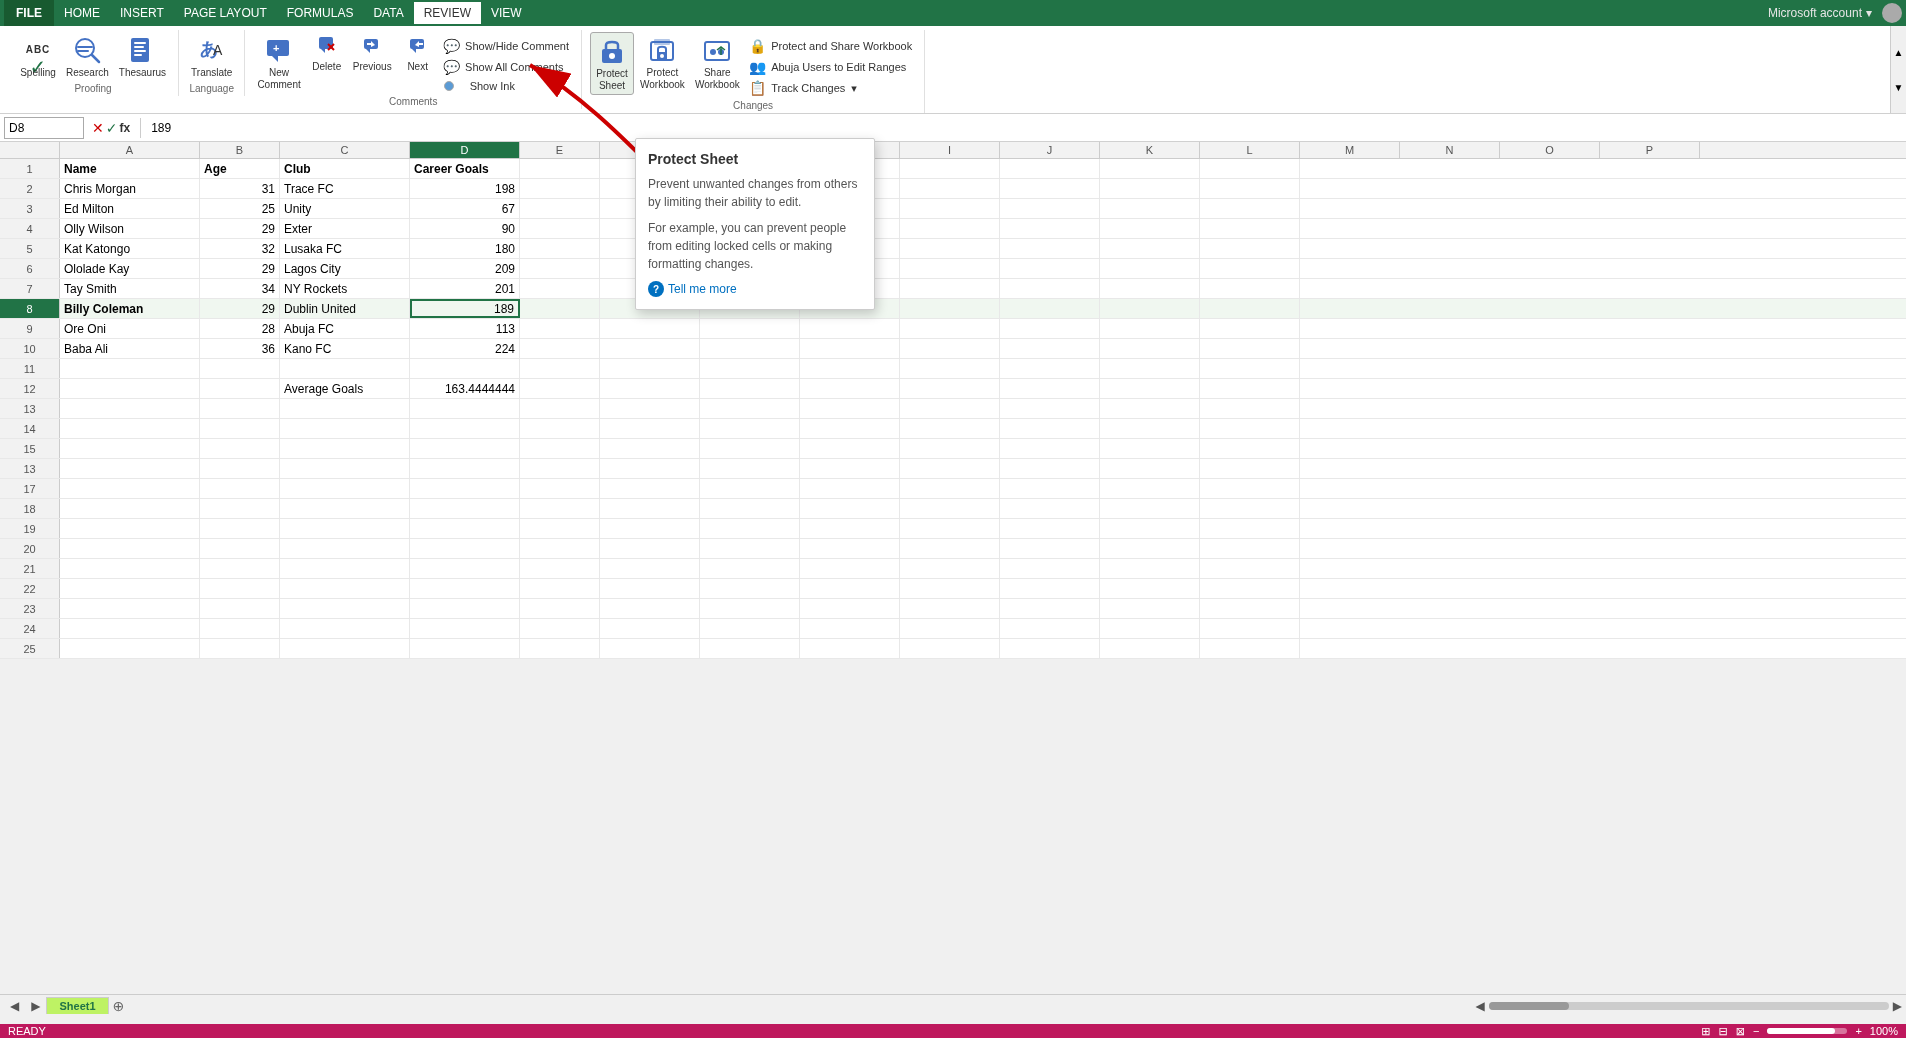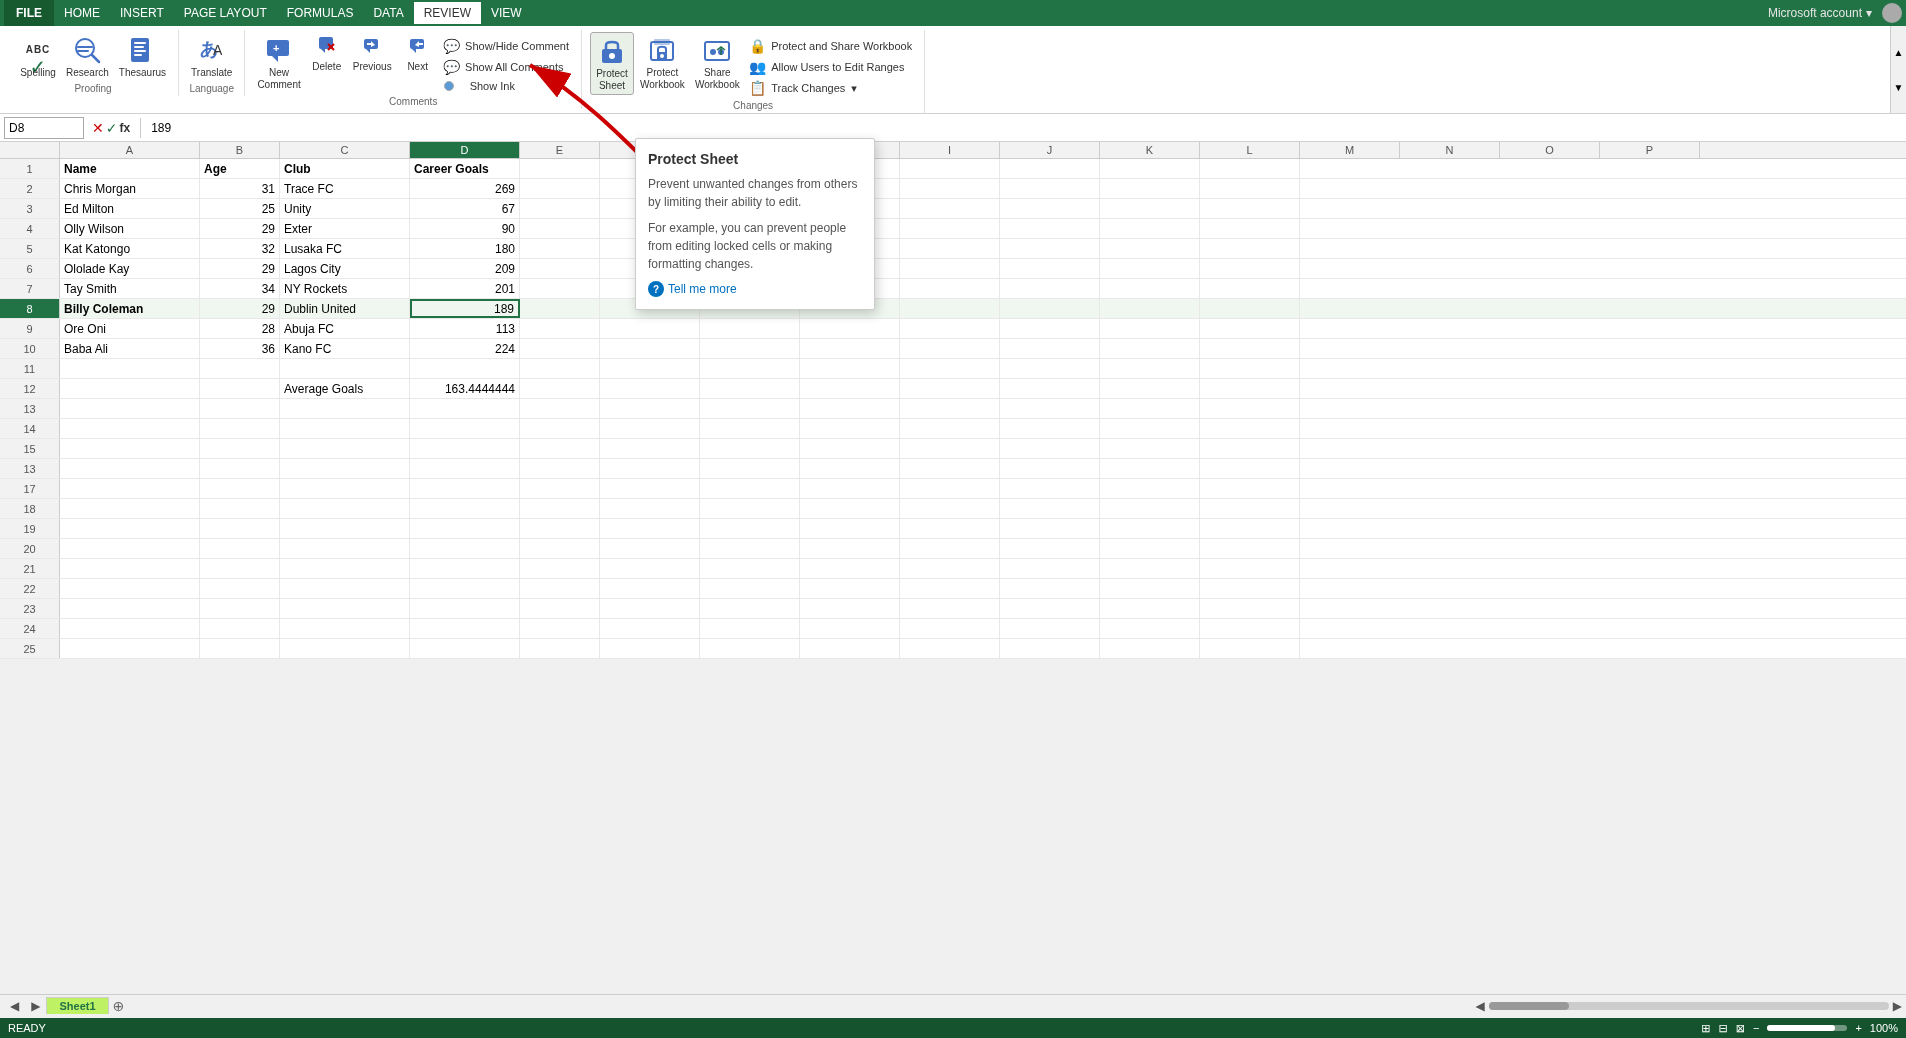--- a/index.html
+++ b/index.html
@@ -70,21 +70,21 @@
     .row-height { height: 20px; }
 
     
     .tooltip-box { position: absolute; top: 138px; left: 635px; width: 240px; background: white; border: 1px solid #ccc; box-shadow: 2px 4px 12px rgba(0,0,0,0.2); padding: 12px; z-index: 100; border-radius: 2px; }
     .tooltip-title { font-size: 14px; font-weight: bold; color: #333; margin-bottom: 8px; }
     .tooltip-body { font-size: 12px; color: #555; line-height: 1.5; margin-bottom: 8px; }
     .tooltip-link { display: flex; align-items: center; gap: 4px; color: #0070c0; font-size: 12px; cursor: pointer; }
     .tooltip-link .info-icon { width: 16px; height: 16px; background: #0070c0; color: white; border-radius: 50%; display: flex; align-items: center; justify-content: center; font-size: 10px; font-weight: bold; }
     .sheet-tab { background: #bef264; border: 1px solid #ccc; border-bottom: none; padding: 2px 12px; font-size: 11px; cursor: pointer; color: #217346; font-weight: bold; }
     .add-sheet { background: none; border: none; cursor: pointer; font-size: 14px; color: #666; padding: 0 4px; }
-    .status-bar { position: absolute; bottom: 0; left: 0; right: 0; height: 20px; background: #14532d; display: flex; align-items: center; padding: 0 8px; color: white; font-size: 11px; }
+    .status-bar { position: absolute; bottom: 0; left: 0; right: 0; height: 14px; background: #be185d; display: flex; align-items: center; padding: 0 8px; color: white; font-size: 11px; }
     .status-right { margin-left: auto; display: flex; align-items: center; gap: 8px; }
   </style>
 </head>
 <body>
 
 <div class="menu-bar">
   <div class="file-tab">FILE</div>
   <div class="menu-item">HOME</div>
   <div class="menu-item">INSERT</div>
   <div class="menu-item">PAGE LAYOUT</div>
@@ -257,21 +257,21 @@
           <div class="btn-label" style="white-space:pre-line;">Share
 Workbook</div>
         </div>
         <div class="ribbon-small-stack" style="padding-top:4px;">
           <div class="ribbon-btn-small">
             <span class="s-icon">🔒</span>
             <span>Protect and Share Workbook</span>
           </div>
           <div class="ribbon-btn-small">
             <span class="s-icon">👥</span>
-            <span>Allow Users to Edit Ranges</span>
+            <span>Abuja Users to Edit Ranges</span>
           </div>
           <div class="ribbon-btn-small">
             <span class="s-icon">📋</span>
             <span>Track Changes</span>
             <span style="margin-left:2px;">▾</span>
           </div>
         </div>
       </div>
       <div class="ribbon-group-label">Changes</div>
     </div>
@@ -331,21 +331,21 @@
     <div class="cell w-rest"></div>
     <div class="cell w-rest"></div>
     <div class="cell w-rest"></div>
   </div>
 
   <div class="spreadsheet-row row-height">
     <div class="row-number">2</div>
     <div class="cell w-a">Chris Morgan</div>
     <div class="cell w-b num">31</div>
     <div class="cell w-c">Trace FC</div>
-    <div class="cell w-d num">269</div>
+    <div class="cell w-d num">198</div>
     <div class="cell w-e"></div>
     <div class="cell w-rest"></div>
       <div class="cell w-rest"></div>
       <div class="cell w-rest"></div>
       <div class="cell w-rest"></div>
       <div class="cell w-rest"></div>
       <div class="cell w-rest"></div>
       <div class="cell w-rest"></div>
   </div>
   <div class="spreadsheet-row row-height">

